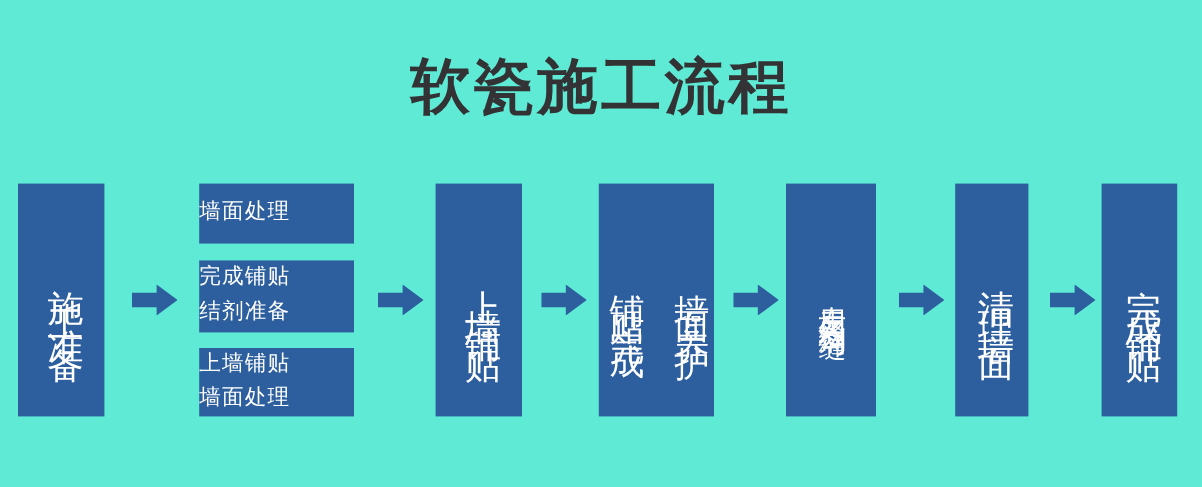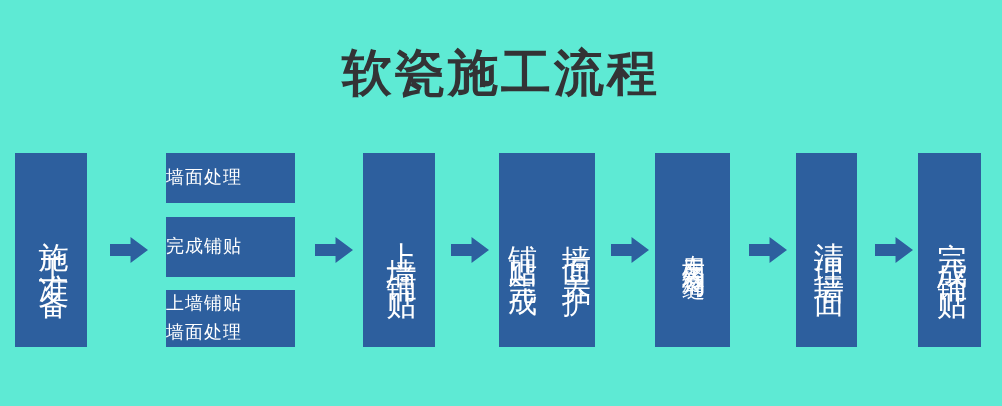--- a/index.html
+++ b/index.html
@@ -127,20 +127,21 @@
     </div>
 
     <div class="arrow pos-a1"></div>
 
     <div class="stack pos-b2">
       <div class="sbox sbox-1">
         <span>墙面处理</span>
       </div>
       <div class="sbox sbox-2">
         <span>完成铺贴</span>
+        <span>结剂准备</span>
       </div>
       <div class="sbox sbox-3">
         <span>上墙铺贴</span>
         <span>墙面处理</span>
       </div>
     </div>
 
     <div class="arrow pos-a2"></div>
 
     <div class="box pos-b3">

